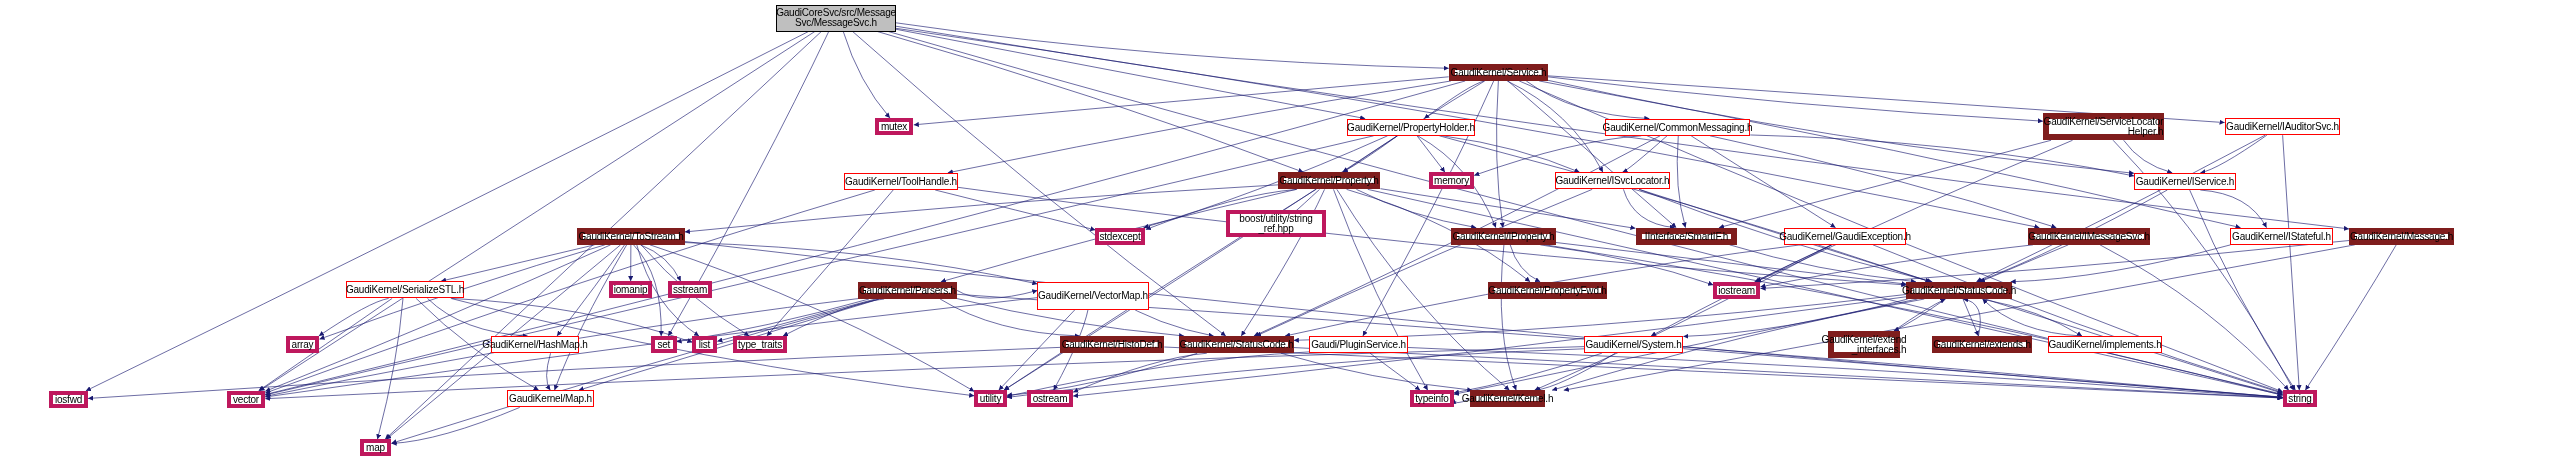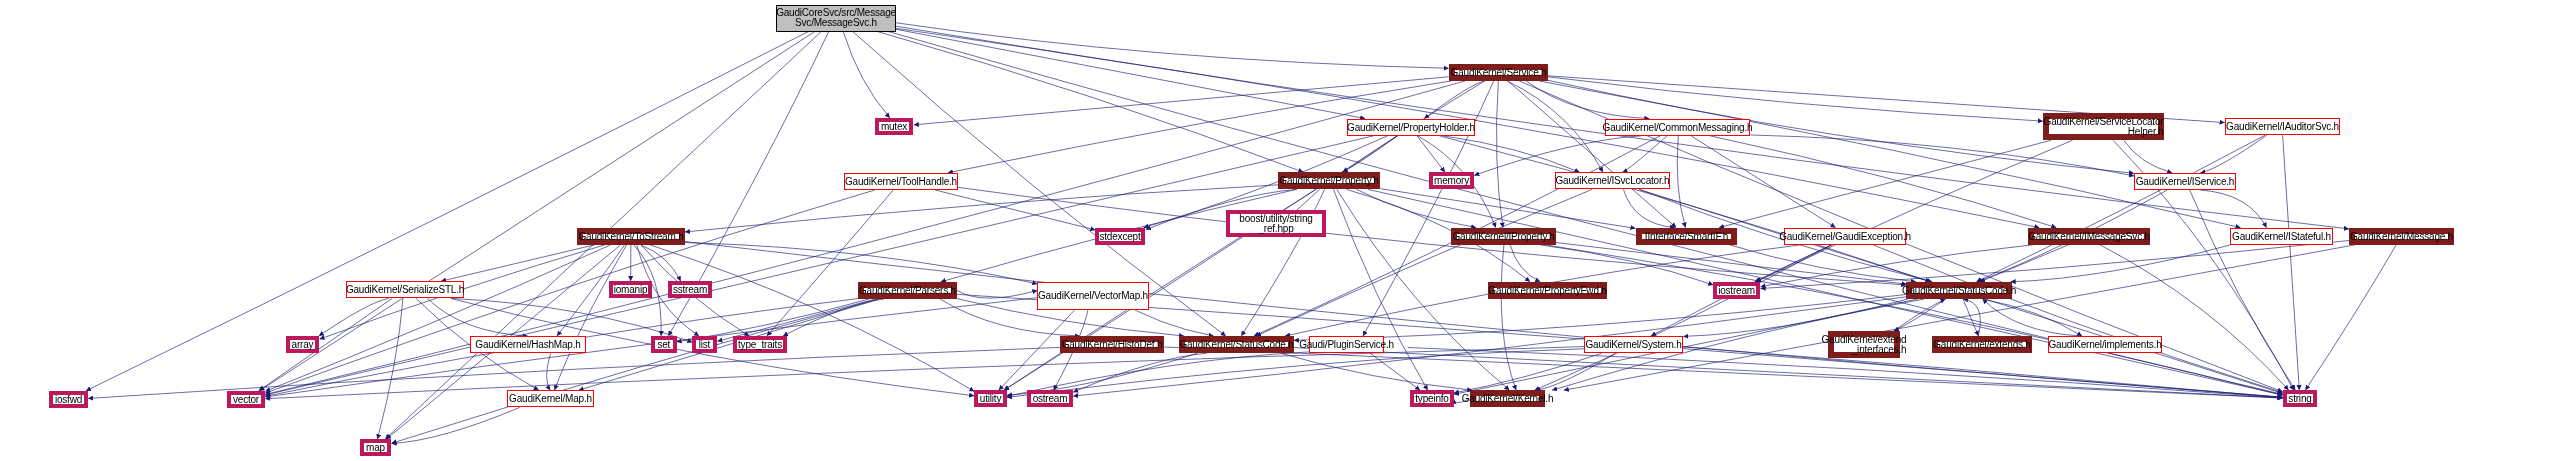--- a/index.html
+++ b/index.html
@@ -206,27 +206,27 @@
 <div class="node normal linked" style="left:2349px;top:228px;width:105px;height:17px">GaudiKernel/Message.h</div>
 <div class="node truncated linked" style="left:346px;top:281px;width:118px;height:17px">GaudiKernel/SerializeSTL.h</div>
 <div class="node external" style="left:609px;top:281px;width:43px;height:17px">iomanip</div>
 <div class="node external" style="left:668px;top:281px;width:44px;height:17px">sstream</div>
 <div class="node normal linked" style="left:858px;top:282px;width:99px;height:17px">GaudiKernel/Parsers.h</div>
 <div class="node truncated linked" style="left:1037px;top:282px;width:112px;height:28px">GaudiKernel/VectorMap.h</div>
 <div class="node normal linked" style="left:1488px;top:282px;width:119px;height:17px">GaudiKernel/PropertyFwd.h</div>
 <div class="node external" style="left:1713px;top:282px;width:47px;height:17px">iostream</div>
 <div class="node normal linked" style="left:1906px;top:282px;width:106px;height:17px">GaudiKernel/StatusCode.h</div>
 <div class="node external" style="left:286px;top:336px;width:33px;height:17px">array</div>
-<div class="node truncated linked" style="left:470px;top:336px;width:116px;height:17px">GaudiKernel/HashMap.h</div>
+<div class="node truncated linked" style="left:491px;top:336px;width:88px;height:17px">GaudiKernel/HashMap.h</div>
 <div class="node external" style="left:651px;top:336px;width:25.5px;height:17px">set</div>
 <div class="node external" style="left:692px;top:336px;width:25px;height:17px">list</div>
 <div class="node external" style="left:733px;top:336px;width:54px;height:17px">type_traits</div>
 <div class="node normal linked" style="left:1060px;top:336px;width:104px;height:17px">GaudiKernel/HistoDef.h</div>
 <div class="node normal linked" style="left:1179px;top:336px;width:115px;height:17px">GaudiKernel/StatusCode.h</div>
-<div class="node truncated linked" style="left:1309px;top:336px;width:75px;height:17px">Gaudi/PluginService.h</div>
+<div class="node truncated linked" style="left:1309px;top:336px;width:99px;height:17px">Gaudi/PluginService.h</div>
 <div class="node truncated linked" style="left:1584px;top:336px;width:99px;height:17px">GaudiKernel/System.h</div>
 <div class="node normal linked" style="left:1828px;top:331px;width:72px;height:27px">GaudiKernel/extend
 _interfaces.h</div>
 <div class="node normal linked" style="left:1932px;top:336px;width:100px;height:17px">GaudiKernel/extends.h</div>
 <div class="node truncated linked" style="left:2048px;top:336px;width:114px;height:17px">GaudiKernel/implements.h</div>
 <div class="node external" style="left:49px;top:391px;width:39px;height:17px">iosfwd</div>
 <div class="node external" style="left:227px;top:391px;width:38px;height:17px">vector</div>
 <div class="node truncated linked" style="left:507px;top:390px;width:87px;height:17px">GaudiKernel/Map.h</div>
 <div class="node external" style="left:974px;top:390px;width:33px;height:17px">utility</div>
 <div class="node external" style="left:1027px;top:390px;width:46px;height:17px">ostream</div>

